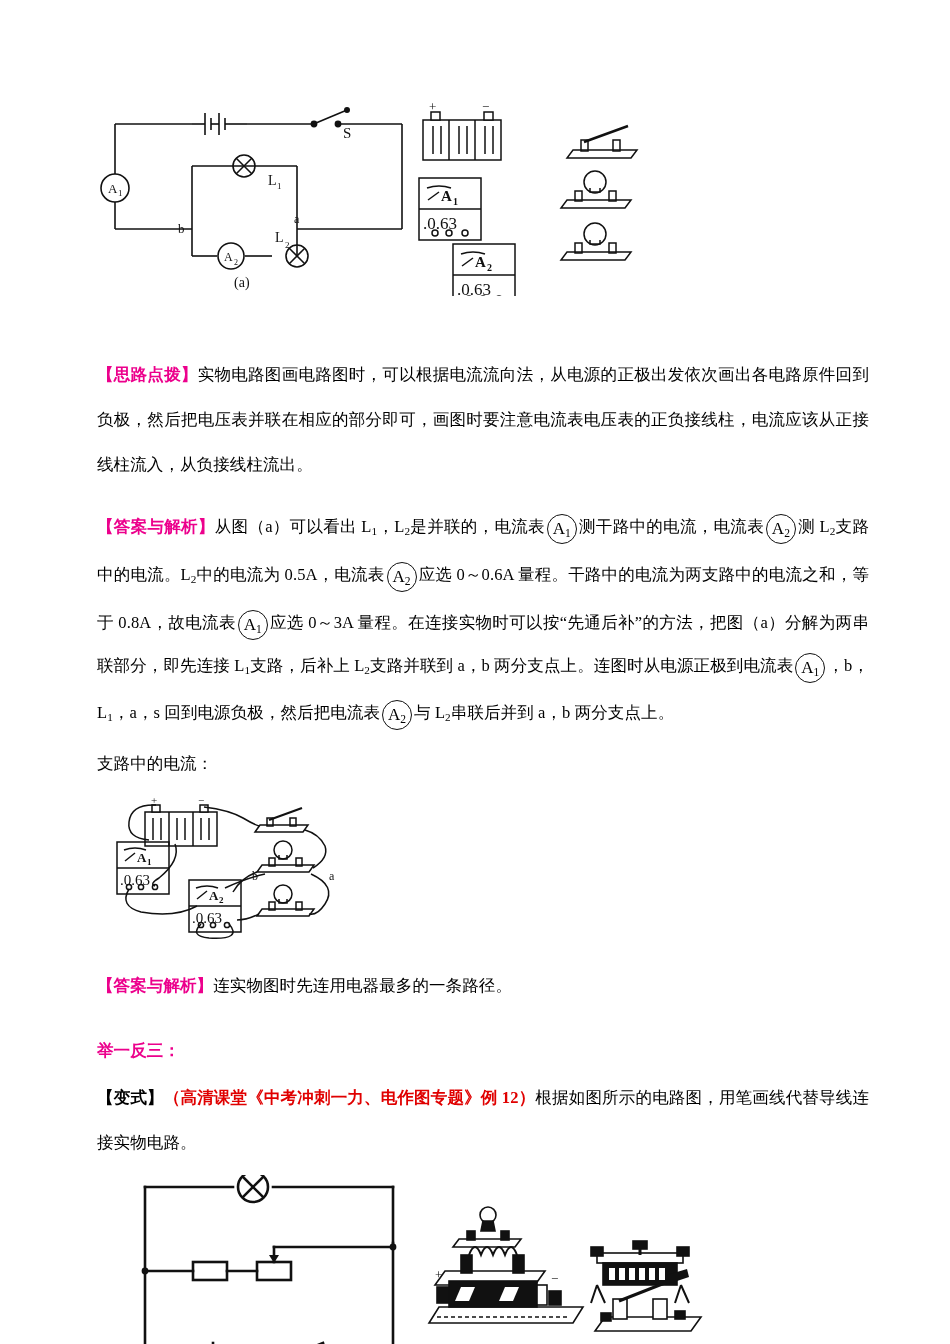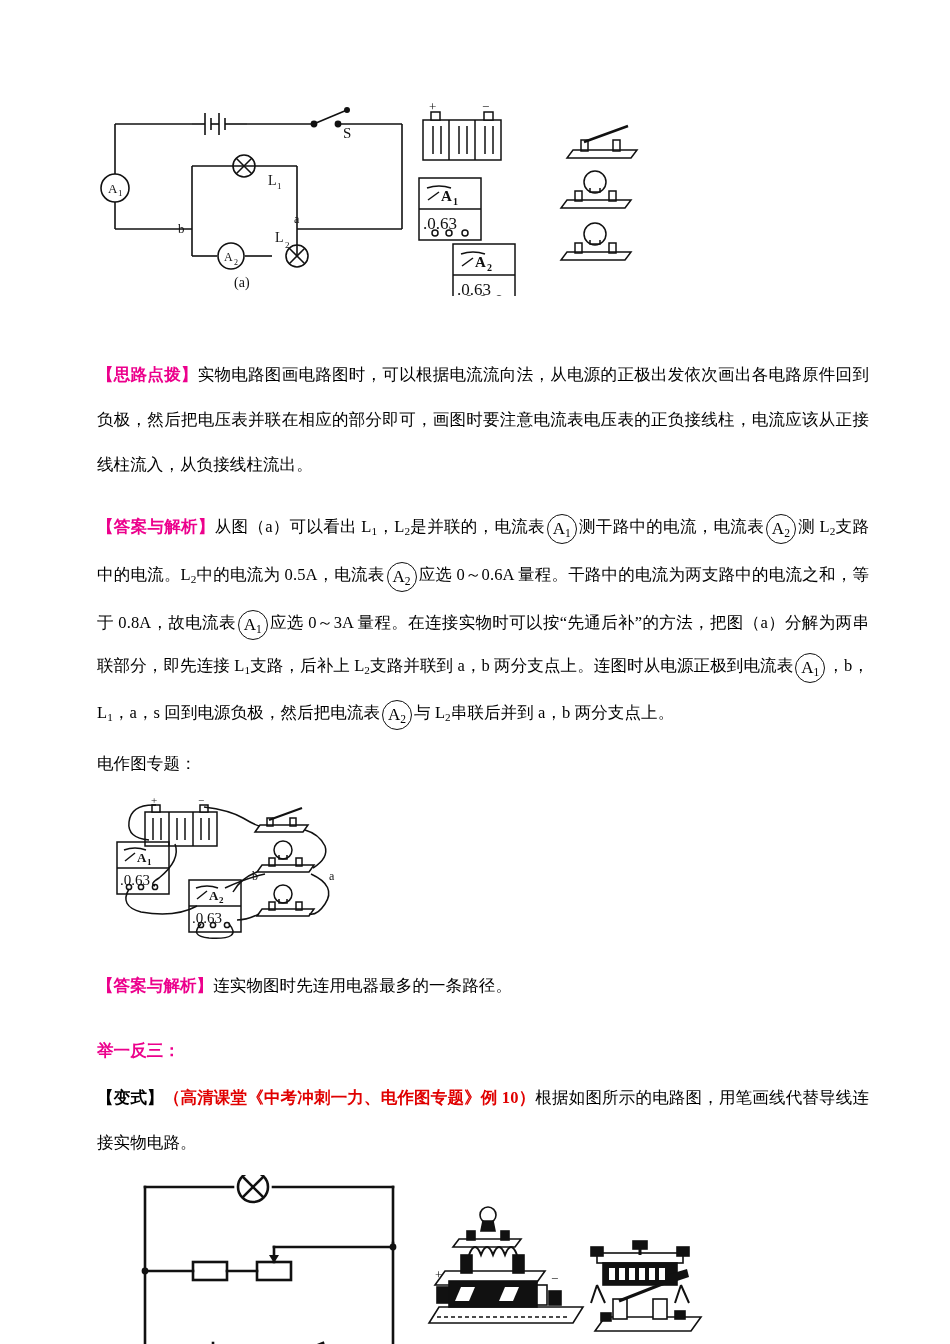--- a/index.html
+++ b/index.html
@@ -207,21 +207,21 @@
   <div class="gap-l"></div>
 
   <p class="para" style="margin-top:22px;">
     <span class="tag-magenta">【思路点拨】</span><span>实物电路图画电路图时，可以根据电流流向法，从电源的正极出发依次画出各电路原件回到负极，然后把电压表并联在相应的部分即可，画图时要注意电流表电压表的正负接线柱，电流应该从正接线柱流入，从负接线柱流出。</span>
   </p>
 
   <div class="para para-tall" style="margin-top:18px;">
     <span class="tag-magenta">【答案与解析】</span><span>从图（a）可以看出 L</span><sub>1</sub><span>，L</span><sub>2</sub><span>是并联的，电流表</span><span class="meter-inline">A<sub>1</sub></span><span>测干路中的电流，电流表</span><span class="meter-inline">A<sub>2</sub></span><span>测 L</span><sub>2</sub><span>支路中的电流。L</span><sub>2</sub><span>中的电流为 0.5A，电流表</span><span class="meter-inline">A<sub>2</sub></span><span>应选 0～0.6A 量程。干路中的电流为两支路中的电流</span><span>之和，等于 0.8A，故电流表</span><span class="meter-inline">A<sub>1</sub></span><span>应选 0～3A 量程。在连接实物时可以按“先通后补”的方法，把图</span><span>（a）分解为两串联部分，即先连接 L</span><sub>1</sub><span>支路，后补上 L</span><sub>2</sub><span>支路并联到 a，b 两分支点上。连图时从电源正</span><span>极到电流表</span><span class="meter-inline">A<sub>1</sub></span><span>，b，L</span><sub>1</sub><span>，a，s 回到电源负极，然后把电流表</span><span class="meter-inline">A<sub>2</sub></span><span>与 L</span><sub>2</sub><span>串联后并到 a，b 两分支点上。</span>
   </div>
 
-  <p class="para" style="margin-top:2px;">电作图专题：</p>
+  <p class="para" style="margin-top:2px;">支路中的电流：</p>
 
   <div class="fig" style="margin-top:8px;height:155px;">
     <svg width="300" height="155" viewBox="0 0 300 155">
       <g stroke="#111" stroke-width="1.5" fill="none">
 
         <rect x="48" y="18" width="72" height="34"></rect>
         <path d="M72 18 L72 52 M96 18 L96 52"></path>
         <path d="M56 24 L56 46 M64 24 L64 46
                  M80 24 L80 46 M88 24 L88 46
                  M104 24 L104 46 M112 24 L112 46"></path>
@@ -289,21 +289,21 @@
 
   <p class="para" style="margin-top:14px;">
     <span class="tag-magenta">【答案与解析】</span><span>连实物图时先连用电器最多的一条路径。</span>
   </p>
 
   <p class="para" style="margin-top:20px;">
     <span class="tag-magenta">举一反三：</span>
   </p>
 
   <p class="para" style="margin-top:2px;">
-    <span class="strong-black">【变式】</span><span class="tag-red">（高清课堂《中考冲刺一力、电作图专题》例 10）</span><span>根据如图所示的电路图，用笔画线代替导线连接实物电路。</span>
+    <span class="strong-black">【变式】</span><span class="tag-red">（高清课堂《中考冲刺一力、电作图专题》例 12）</span><span>根据如图所示的电路图，用笔画线代替导线连接实物电路。</span>
   </p>
 
   <div class="fig" style="margin-top:10px;height:190px;">
     <svg width="640" height="190" viewBox="0 0 640 190">
       <g stroke="#111" stroke-width="2.6" fill="none" stroke-linecap="square">
 
         <path d="M48 12 L136 12"></path>
         <path d="M176 12 L296 12"></path>
         <path d="M48 12 L48 180"></path>
         <path d="M296 12 L296 68"></path>

